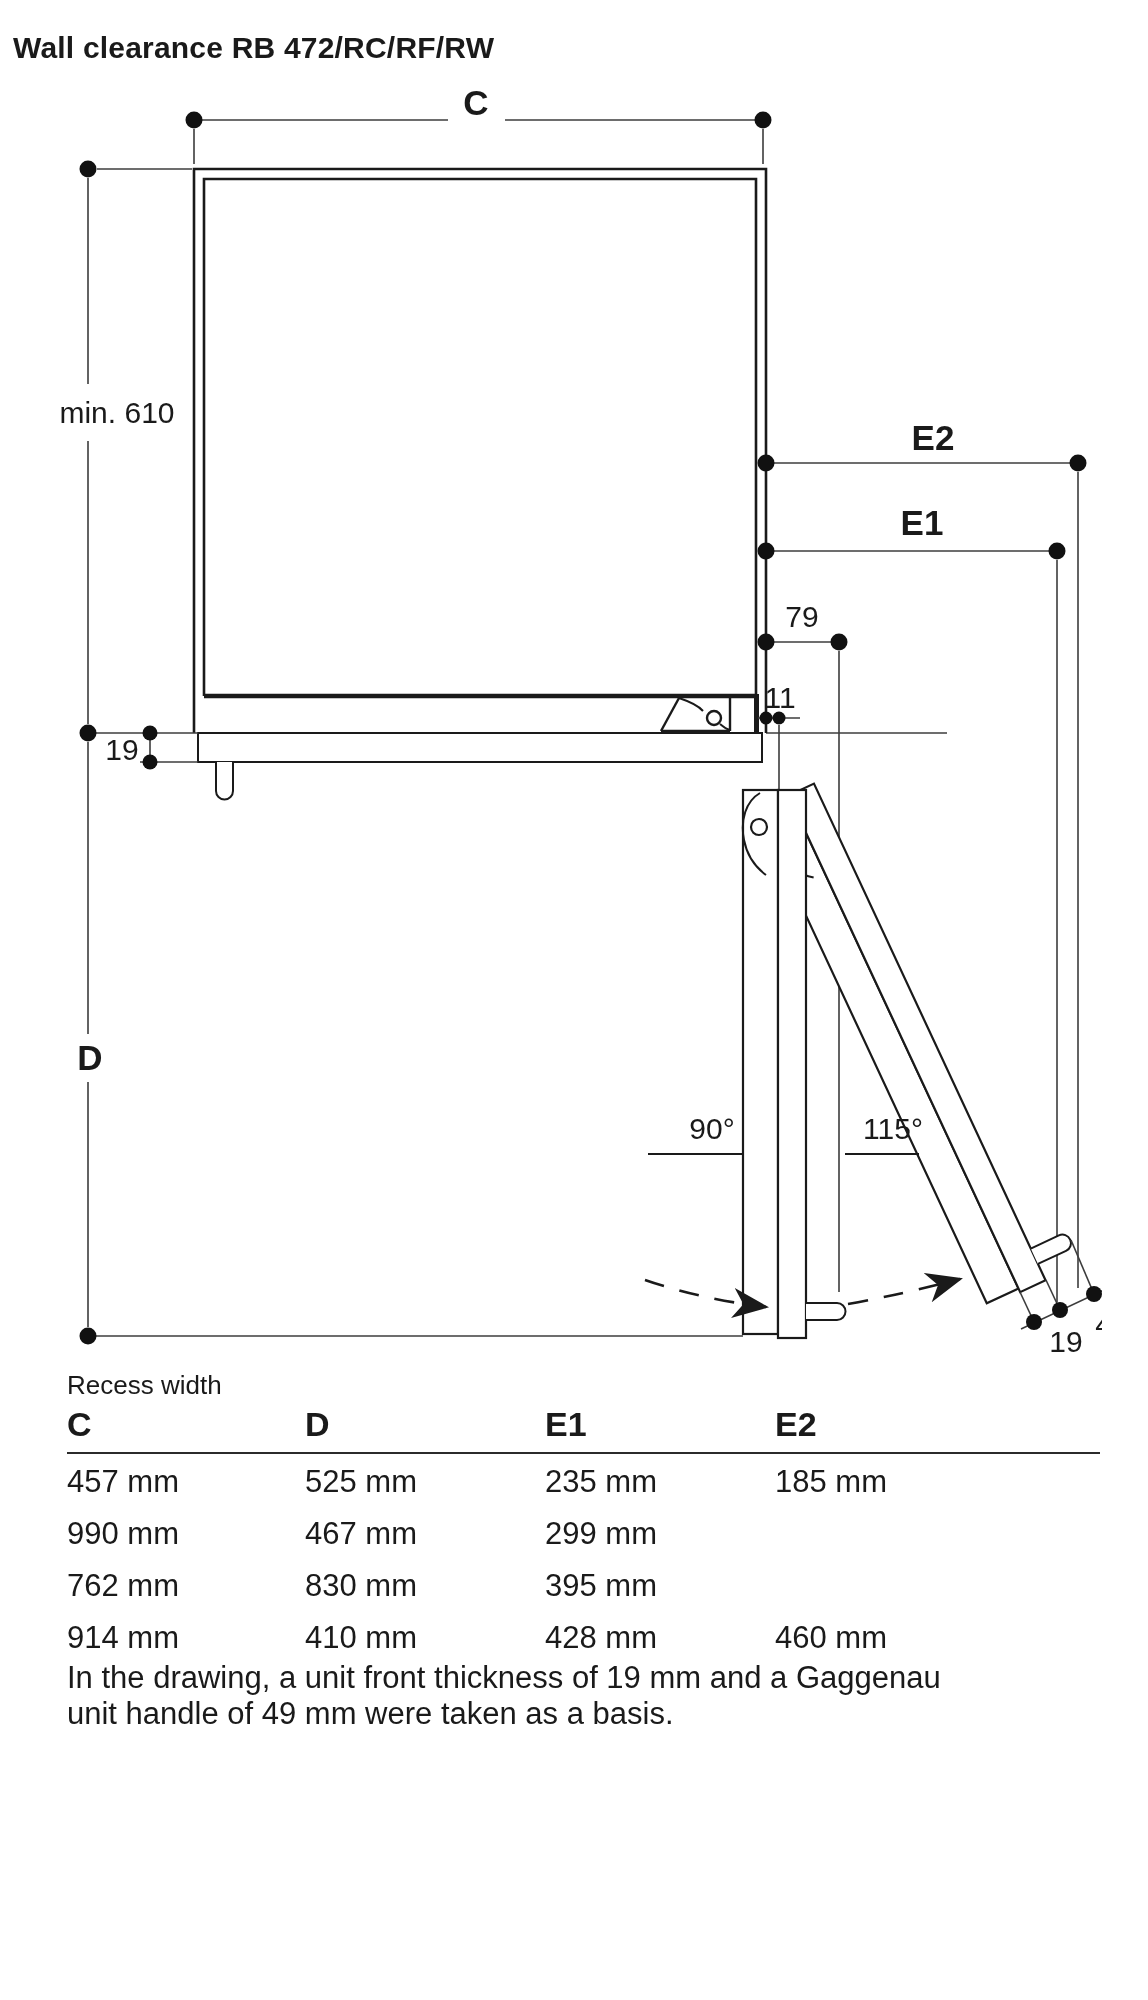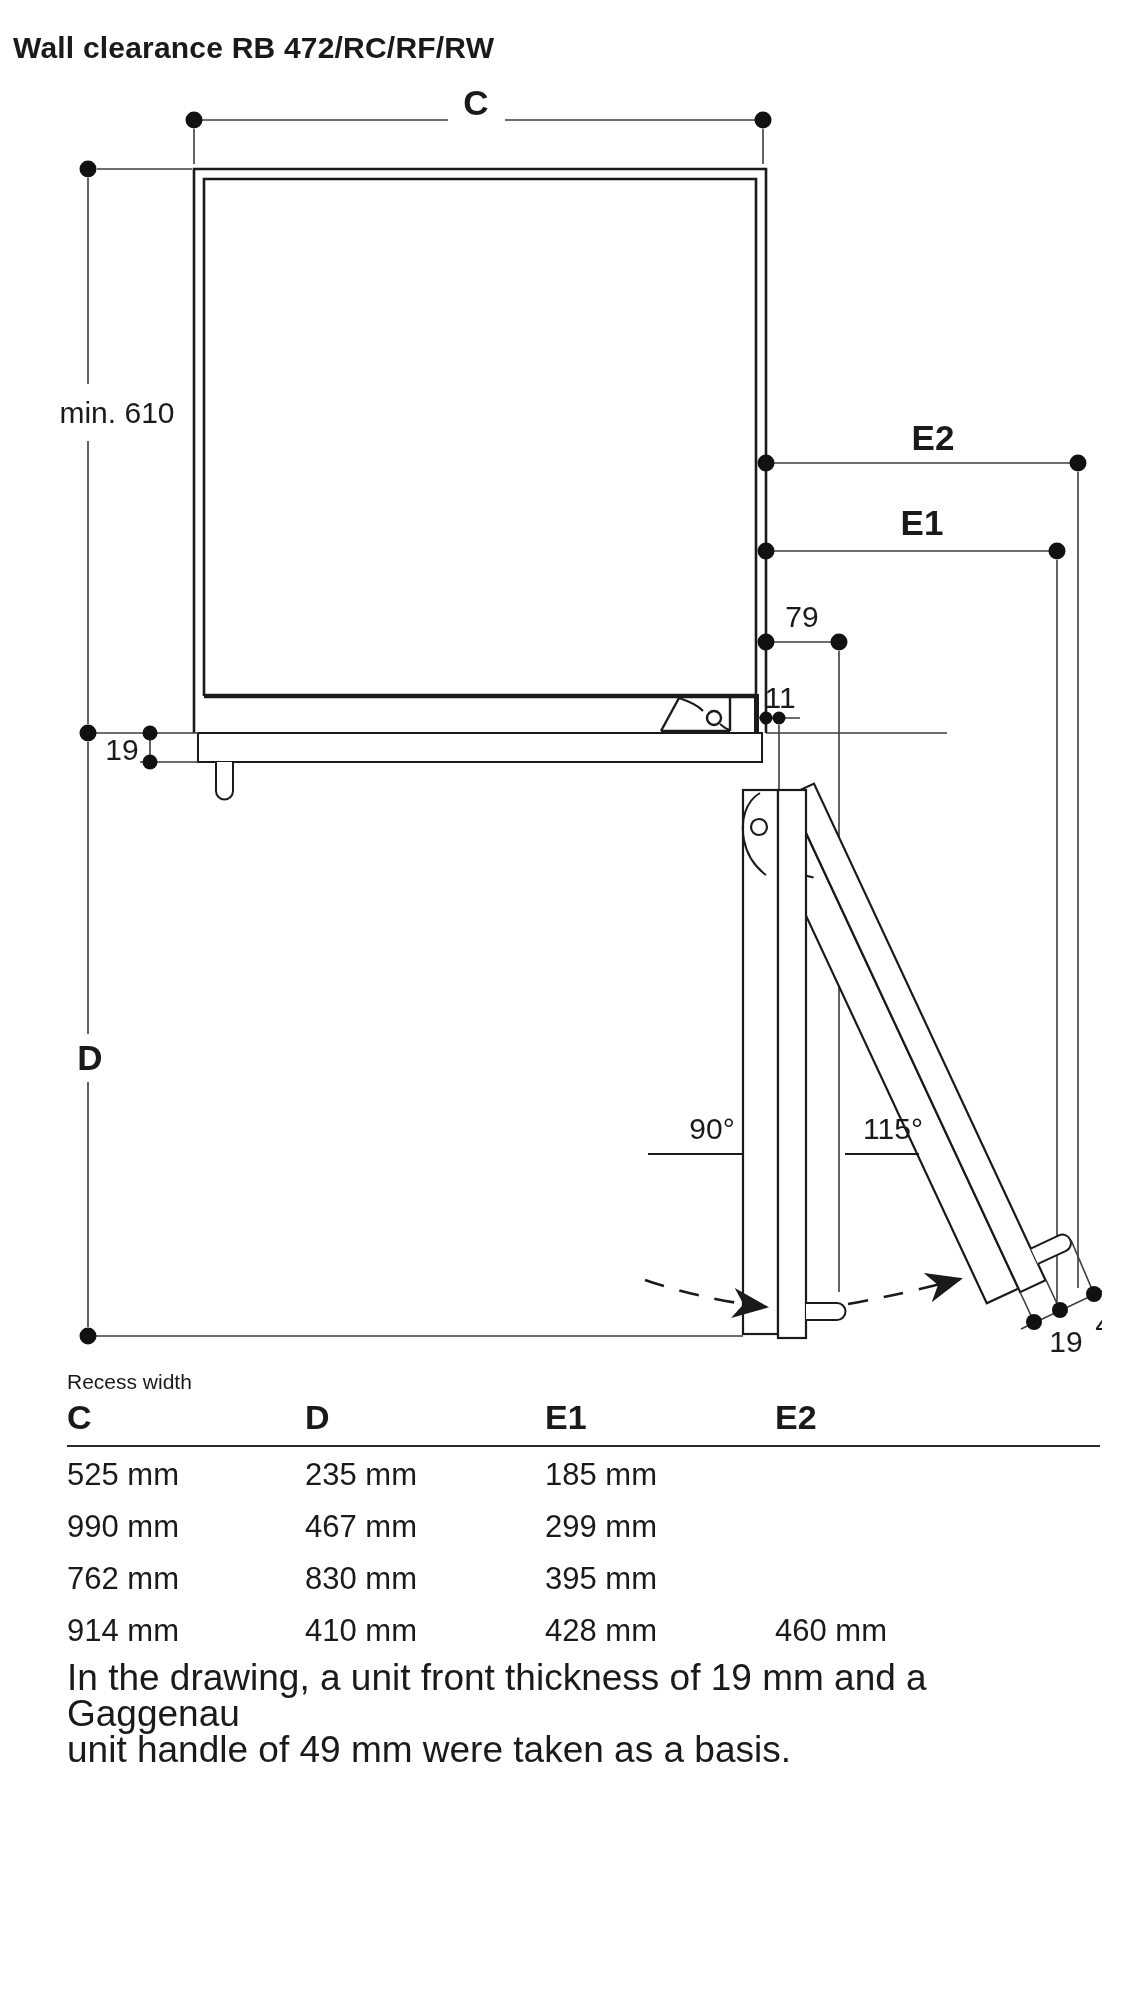--- a/index.html
+++ b/index.html
@@ -5,26 +5,26 @@
   html,body{margin:0;padding:0;background:#fff;}
   #page{position:relative;width:1102px;height:2000px;background:#fff;overflow:hidden;
         font-family:"Liberation Sans","DejaVu Sans",sans-serif;color:#1a1a1a;}
   #title{position:absolute;left:13px;top:31px;font-size:30px;font-weight:bold;letter-spacing:.2px;}
   #drawing{position:absolute;left:0;top:0;}
   svg text{font-family:"Liberation Sans","DejaVu Sans",sans-serif;fill:#1a1a1a;}
   .dimtxt{font-size:30px;}
   .dimletter{font-size:35px;font-weight:bold;}
   
   #recess-table{position:absolute;left:67px;top:1370px;width:1033px;}
-  #table-caption{font-size:21px;margin:0 0 4px 0;}
+  #table-caption{font-size:26px;margin:0 0 4px 0;}
   .tgrid{display:grid;grid-template-columns:238px 240px 230px 325px;}
   .thead{font-size:34px;font-weight:bold;padding-bottom:8px;}
   #table-rule{border:none;border-top:2px solid #2b2b2b;margin:0 0 10px 0;}
   .tcell{font-size:31px;padding:0 0 16px 0;}
-  #footnote{position:absolute;left:67px;top:1660px;font-size:37px;line-height:36px;width:950px;}
+  #footnote{position:absolute;left:67px;top:1660px;font-size:31px;line-height:36px;width:950px;}
 </style>
 </head>
 <body>
 
 <div id="page">
 
   <div id="title">Wall clearance RB 472/RC/RF/RW</div>
 
   <svg id="drawing" width="1148" height="1360" viewBox="0 0 1148 1360">
     <defs>
@@ -163,20 +163,21 @@
   <div id="recess-table">
     <div id="table-caption">Recess width</div>
     <div class="tgrid">
       <div class="thead">C</div>
       <div class="thead">D</div>
       <div class="thead">E1</div>
       <div class="thead">E2</div>
     </div>
     <hr id="table-rule">
     <div class="tgrid">
+      <div class="tcell">457 mm</div>
       <div class="tcell">525 mm</div>
       <div class="tcell">235 mm</div>
       <div class="tcell">185 mm</div>
     </div>
     <div class="tgrid">
       <div class="tcell">990 mm</div>
       <div class="tcell">467 mm</div>
       <div class="tcell">299 mm</div>
     </div>
     <div class="tgrid">

